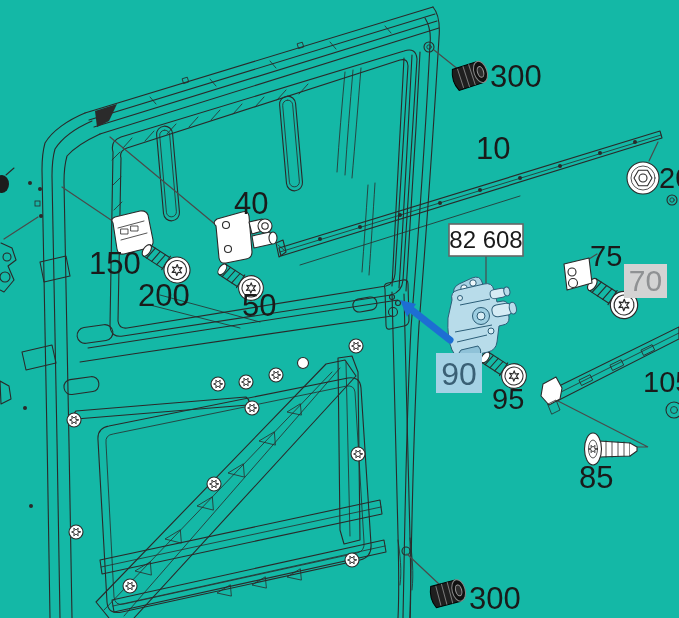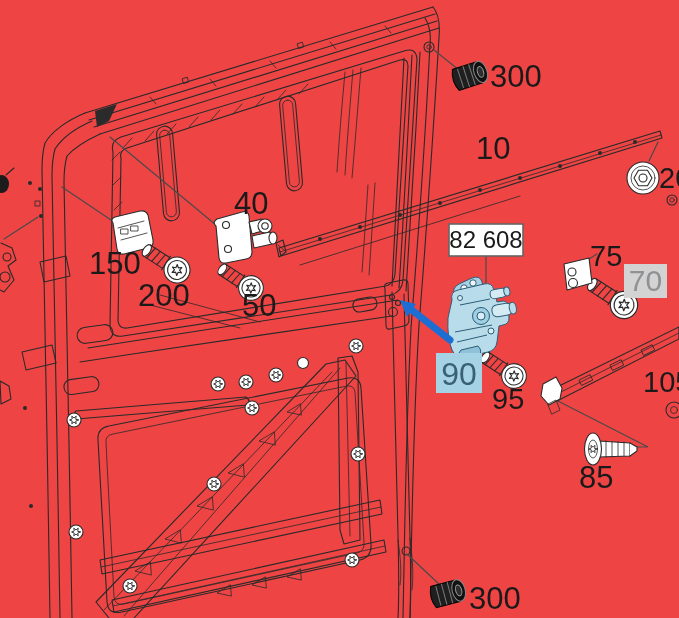--- a/index.html
+++ b/index.html
@@ -1,16 +1,16 @@
 <!DOCTYPE html>
 <html><head>
 <meta charset="utf-8">
 <style>
   html,body{margin:0;padding:0;background:#ffffff;}
-  .stage{position:relative;width:679px;height:618px;background:#ef4444;overflow:hidden;
+  .stage{position:relative;width:679px;height:618px;background:#14b8a6;overflow:hidden;
          font-family:"Liberation Sans",sans-serif;}
   svg{display:block;}
   .ln  {stroke:#2a2a2a;stroke-width:1.1;fill:none;stroke-linecap:round;stroke-linejoin:round;}
   .lnt {stroke:#2a2a2a;stroke-width:0.8;fill:none;stroke-linecap:round;}
   .ldr {stroke:#4a4a4a;stroke-width:1.2;fill:none;stroke-linecap:round;}
   .lbl {fill:#1a1a1a;font-family:"Liberation Sans",sans-serif;}
   .hl  {stroke:#2c5e78;stroke-width:1;}
   text {user-select:none;}
 </style>
 </head>

